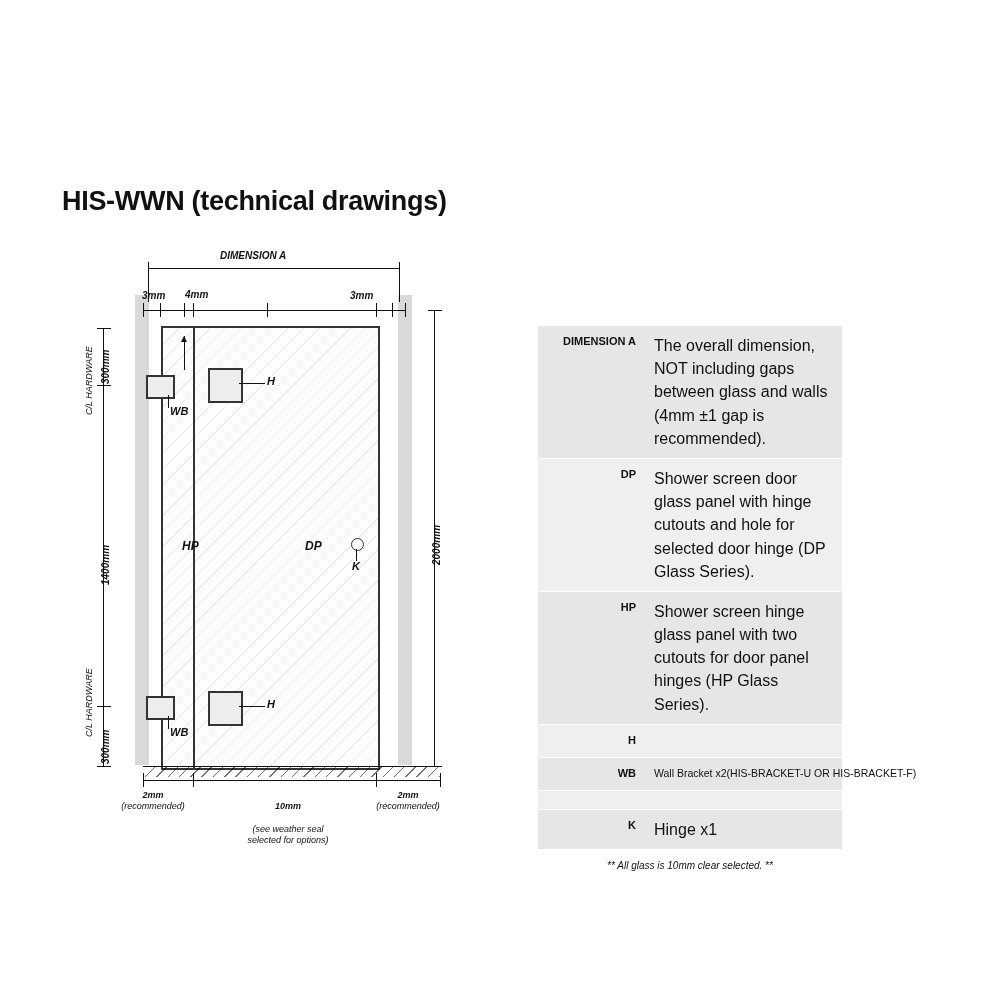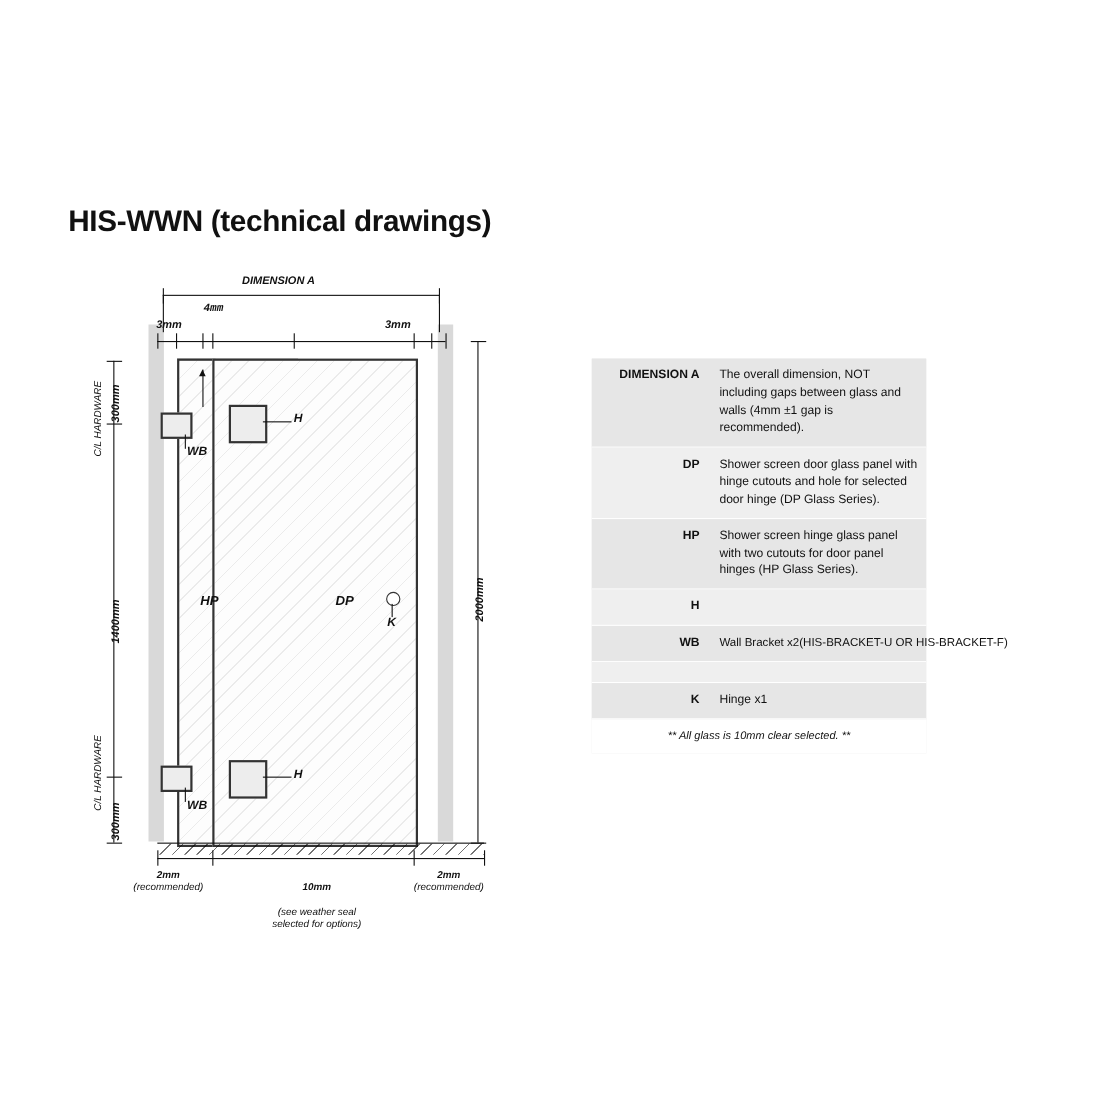--- a/index.html
+++ b/index.html
@@ -164,21 +164,21 @@
     flex: 0 0 92px;
     text-align: right;
     padding: 8px 10px 8px 6px;
     font-weight: bold;
     font-size: 11px;
     line-height: 1.45;
   }
   .legend-val {
     flex: 1 1 auto;
     padding: 8px 8px 8px 8px;
-    font-size: 11px;
+    font-size: 16px;
     line-height: 1.45;
     white-space: pre-line;
   }
   .legend-row.wide .legend-val { white-space: nowrap; font-size: 10.5px; }
   .legend-row.spacer { min-height: 18px; }
   .legend-footer {
     text-align: center;
     font-size: 10px;
     font-style: italic;
     padding: 10px 6px 10px 6px;
@@ -207,21 +207,21 @@
   <div class="tick" style="left:83px; top:63px; width:1px; height:14px;"></div>
   <div class="tick" style="left:100px; top:63px; width:1px; height:14px;"></div>
   <div class="tick" style="left:124px; top:63px; width:1px; height:14px;"></div>
   <div class="tick" style="left:133px; top:63px; width:1px; height:14px;"></div>
   <div class="tick" style="left:207px; top:63px; width:1px; height:14px;"></div>
   <div class="tick" style="left:316px; top:63px; width:1px; height:14px;"></div>
   <div class="tick" style="left:332px; top:63px; width:1px; height:14px;"></div>
   <div class="tick" style="left:345px; top:63px; width:1px; height:14px;"></div>
 
   <div class="dim-text b" style="left:82px; top:50px;">3mm</div>
-  <div class="dim-text b" style="left:125px; top:36px;font-family:Liberation Mono, monospace;">4mm</div>
+  <div class="dim-text b" style="left:125px; top:49px;">4mm</div>
   <div class="dim-text b" style="left:290px; top:50px;">3mm</div>
 
   <div class="glass" style="left:101px; top:86px; width:31px; height:440px;"></div>
   <div class="glass" style="left:101px; top:86px; width:106px; height:440px;"></div>
   <div class="glass" style="left:133px; top:86px; width:183px; height:440px;"></div>
 
   <div class="panel-label" style="left:122px; top:299px;">HP</div>
   <div class="panel-label" style="left:245px; top:299px;">DP</div>
 
   <div class="dimline dim-v arrow-up" style="left:124px; top:96px; height:34px;"></div>

